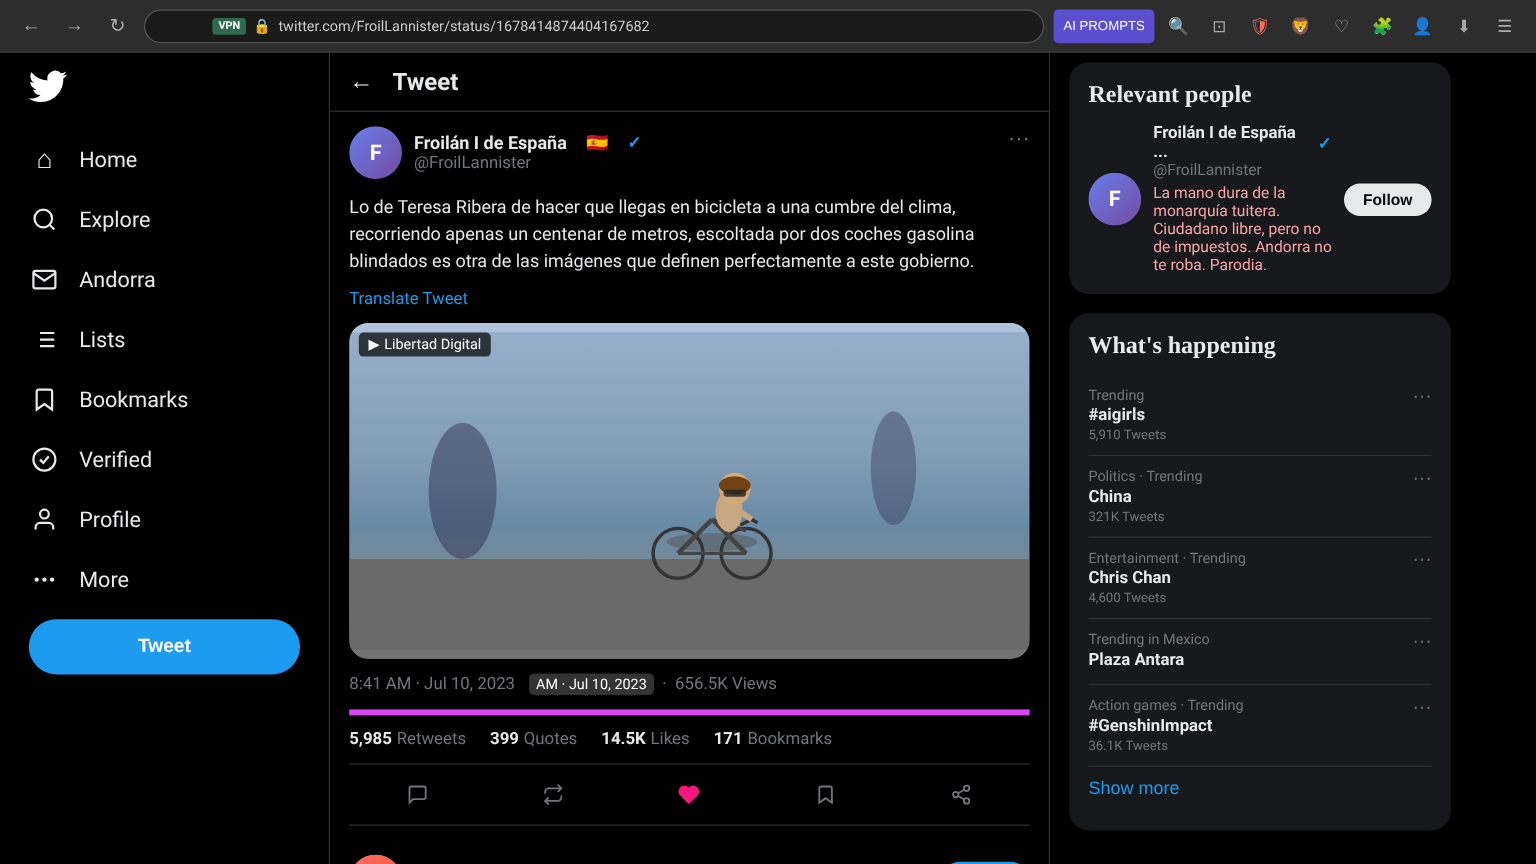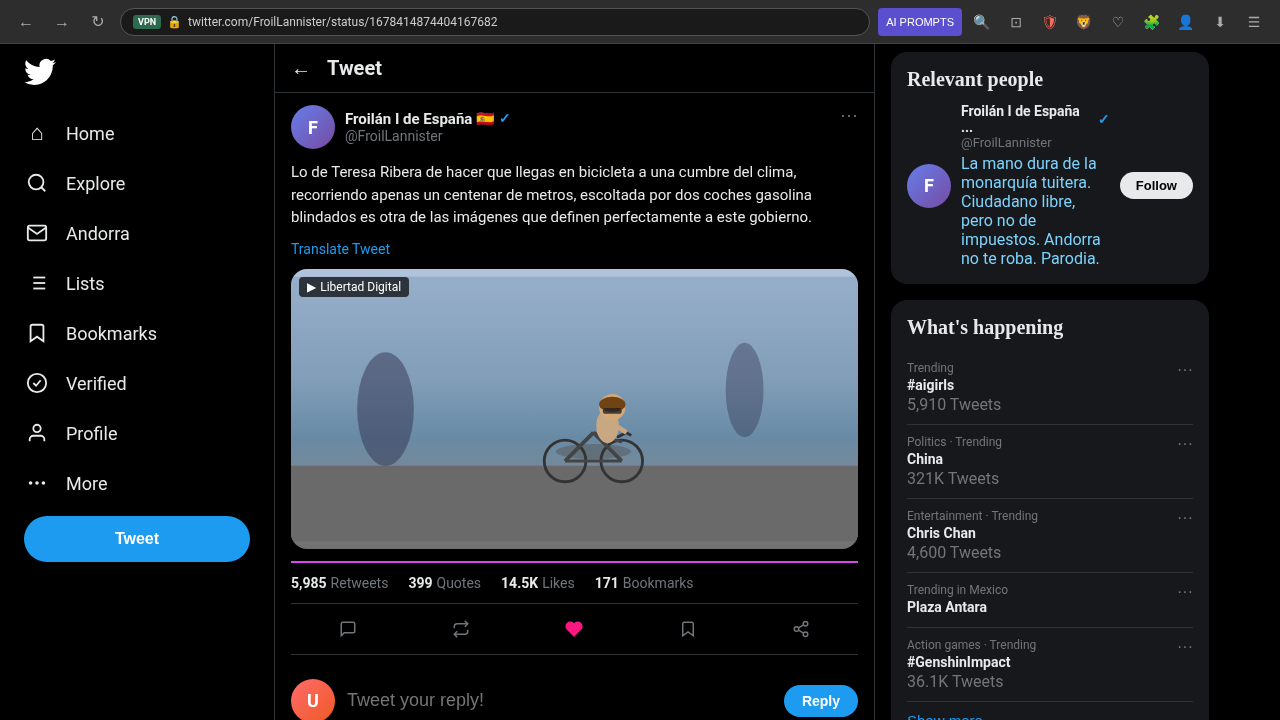--- a/index.html
+++ b/index.html
@@ -28,21 +28,21 @@
       height: 28px;
       display: flex;
       align-items: center;
       padding: 0 12px;
       font-size: 12px;
       color: #ccc;
       gap: 6px;
     }
     .browser-actions { display: flex; gap: 6px; align-items: center; }
     .browser-action-btn { width: 28px; height: 28px; background: none; border: none; color: #aaa; font-size: 14px; cursor: pointer; display: flex; align-items: center; justify-content: center; }
-    .vpn-badge { background: #2d6a4f; color: #fff; font-size: 9px; font-weight: bold; padding: 2px 5px; border-radius: 3px; }
+    .vpn-badge { background: #2d6a4f; color: #fff; font-size: 9px; font-weight: bold; padding: 2px 5px; border-radius: 3px; margin-left: 44px; }
 
     
     .app-container {
       display: flex;
       flex: 1;
       overflow: hidden;
       background: #000;
     }
 
     
@@ -105,21 +105,21 @@
       border-bottom: 1px solid #2f3336;
     }
     .back-btn { cursor: pointer; font-size: 20px; color: #e7e9ea; background: none; border: none; }
     .tweet-title { font-size: 20px; font-weight: 700; }
 
     .tweet-body { padding: 12px 16px; }
     .tweet-user-row { display: flex; align-items: flex-start; justify-content: space-between; margin-bottom: 12px; }
     .tweet-user-info { display: flex; align-items: center; gap: 10px; }
     .avatar { width: 44px; height: 44px; border-radius: 50%; background: #555; overflow: hidden; flex-shrink: 0; }
     .avatar-placeholder { width: 100%; height: 100%; background: linear-gradient(135deg, #667eea 0%, #764ba2 100%); display: flex; align-items: center; justify-content: center; color: #fff; font-size: 18px; font-weight: bold; }
-    .tweet-name { font-weight: 700; font-size: 15px; display: flex; align-items: flex-start; gap: 4px; }
+    .tweet-name { font-weight: 700; font-size: 15px; display: flex; align-items: flex-start; gap: 16px; }
     .tweet-handle { color: #71767b; font-size: 14px; }
     .verified-badge { color: #1d9bf0; font-size: 14px; }
     .more-btn { background: none; border: none; color: #71767b; cursor: pointer; font-size: 18px; }
     .tweet-text { font-size: 15px; line-height: 1.5; margin-bottom: 12px; color: #e7e9ea; }
     .translate-link { color: #1d9bf0; font-size: 14px; cursor: pointer; text-decoration: none; display: block; margin-bottom: 12px; }
 
     .tweet-media {
       border-radius: 16px;
       overflow: hidden;
       margin-bottom: 12px;
@@ -162,21 +162,21 @@
       padding: 2px 6px;
       border-radius: 4px;
       margin-left: 8px;
       vertical-align: middle;
     }
 
     .tweet-stats {
       display: flex;
       gap: 20px;
       padding: 12px 0;
-      border-top: 2px solid #d946ef;
+      border-top: 5px solid #d946ef;
       border-bottom: 1px solid #2f3336;
       font-size: 14px;
     }
     .stat-item { display: flex; gap: 4px; }
     .stat-value { font-weight: 700; color: #e7e9ea; }
     .stat-label { color: #71767b; }
 
     .tweet-actions {
       display: flex;
       justify-content: space-around;
@@ -253,21 +253,21 @@
     .widget-title { font-size: 20px; font-weight: 700; margin-bottom: 12px; font-family: Liberation Serif, serif; }
 
     .relevant-person {
       display: flex;
       align-items: center;
       gap: 10px;
     }
     .relevant-person-info { flex: 1; }
     .relevant-name { font-weight: 700; font-size: 14px; display: flex; align-items: center; gap: 4px; }
     .relevant-handle { color: #71767b; font-size: 13px; }
-    .relevant-bio { font-size: 16px; color: #7dd3fc; margin-top: 4px; }
+    .relevant-bio { font-size: 13px; color: #fca5a5; margin-top: 4px; }
     .follow-btn {
       background: #e7e9ea;
       color: #000;
       border: none;
       border-radius: 20px;
       padding: 6px 16px;
       font-size: 13px;
       font-weight: 700;
       cursor: pointer;
     }
@@ -276,21 +276,21 @@
       padding: 10px 0;
       border-bottom: 1px solid #2f3336;
       cursor: pointer;
       display: flex;
       align-items: flex-start;
       justify-content: space-between;
     }
     .trending-item:last-child { border-bottom: none; }
     .trending-category { color: #71767b; font-size: 12px; }
     .trending-name { font-weight: 700; font-size: 14px; color: #e7e9ea; margin: 2px 0; }
-    .trending-count { color: #71767b; font-size: 16px; }
+    .trending-count { color: #71767b; font-size: 11px; }
     .trending-more-btn { background: none; border: none; color: #1d9bf0; font-size: 15px; cursor: pointer; padding: 10px 0; display: block; }
     .trending-options-btn { background: none; border: none; color: #71767b; cursor: pointer; font-size: 16px; }
 
     
     ::-webkit-scrollbar { width: 4px; }
     ::-webkit-scrollbar-track { background: transparent; }
     ::-webkit-scrollbar-thumb { background: #333; border-radius: 2px; }
   </style>
 </head>
 <body>
@@ -468,20 +468,27 @@
 
             <line x1="340" y1="155" x2="355" y2="165" stroke="#c8a882" stroke-width="5"></line>
           </svg>
         </div>
         <div class="media-overlay">
           <span>▶</span>
           <span>Libertad Digital</span>
         </div>
       </div>
 
+      <div class="tweet-timestamp">
+        <span>8:41 AM · Jul 10, 2023</span>
+        <span class="timestamp-tooltip">AM · Jul 10, 2023</span>
+        &nbsp;·&nbsp;
+        <span>656.5K</span>
+        <span>Views</span>
+      </div>
 
       <div class="tweet-stats">
         <div class="stat-item">
           <span class="stat-value">5,985</span>
           <span class="stat-label">Retweets</span>
         </div>
         <div class="stat-item">
           <span class="stat-value">399</span>
           <span class="stat-label">Quotes</span>
         </div>

